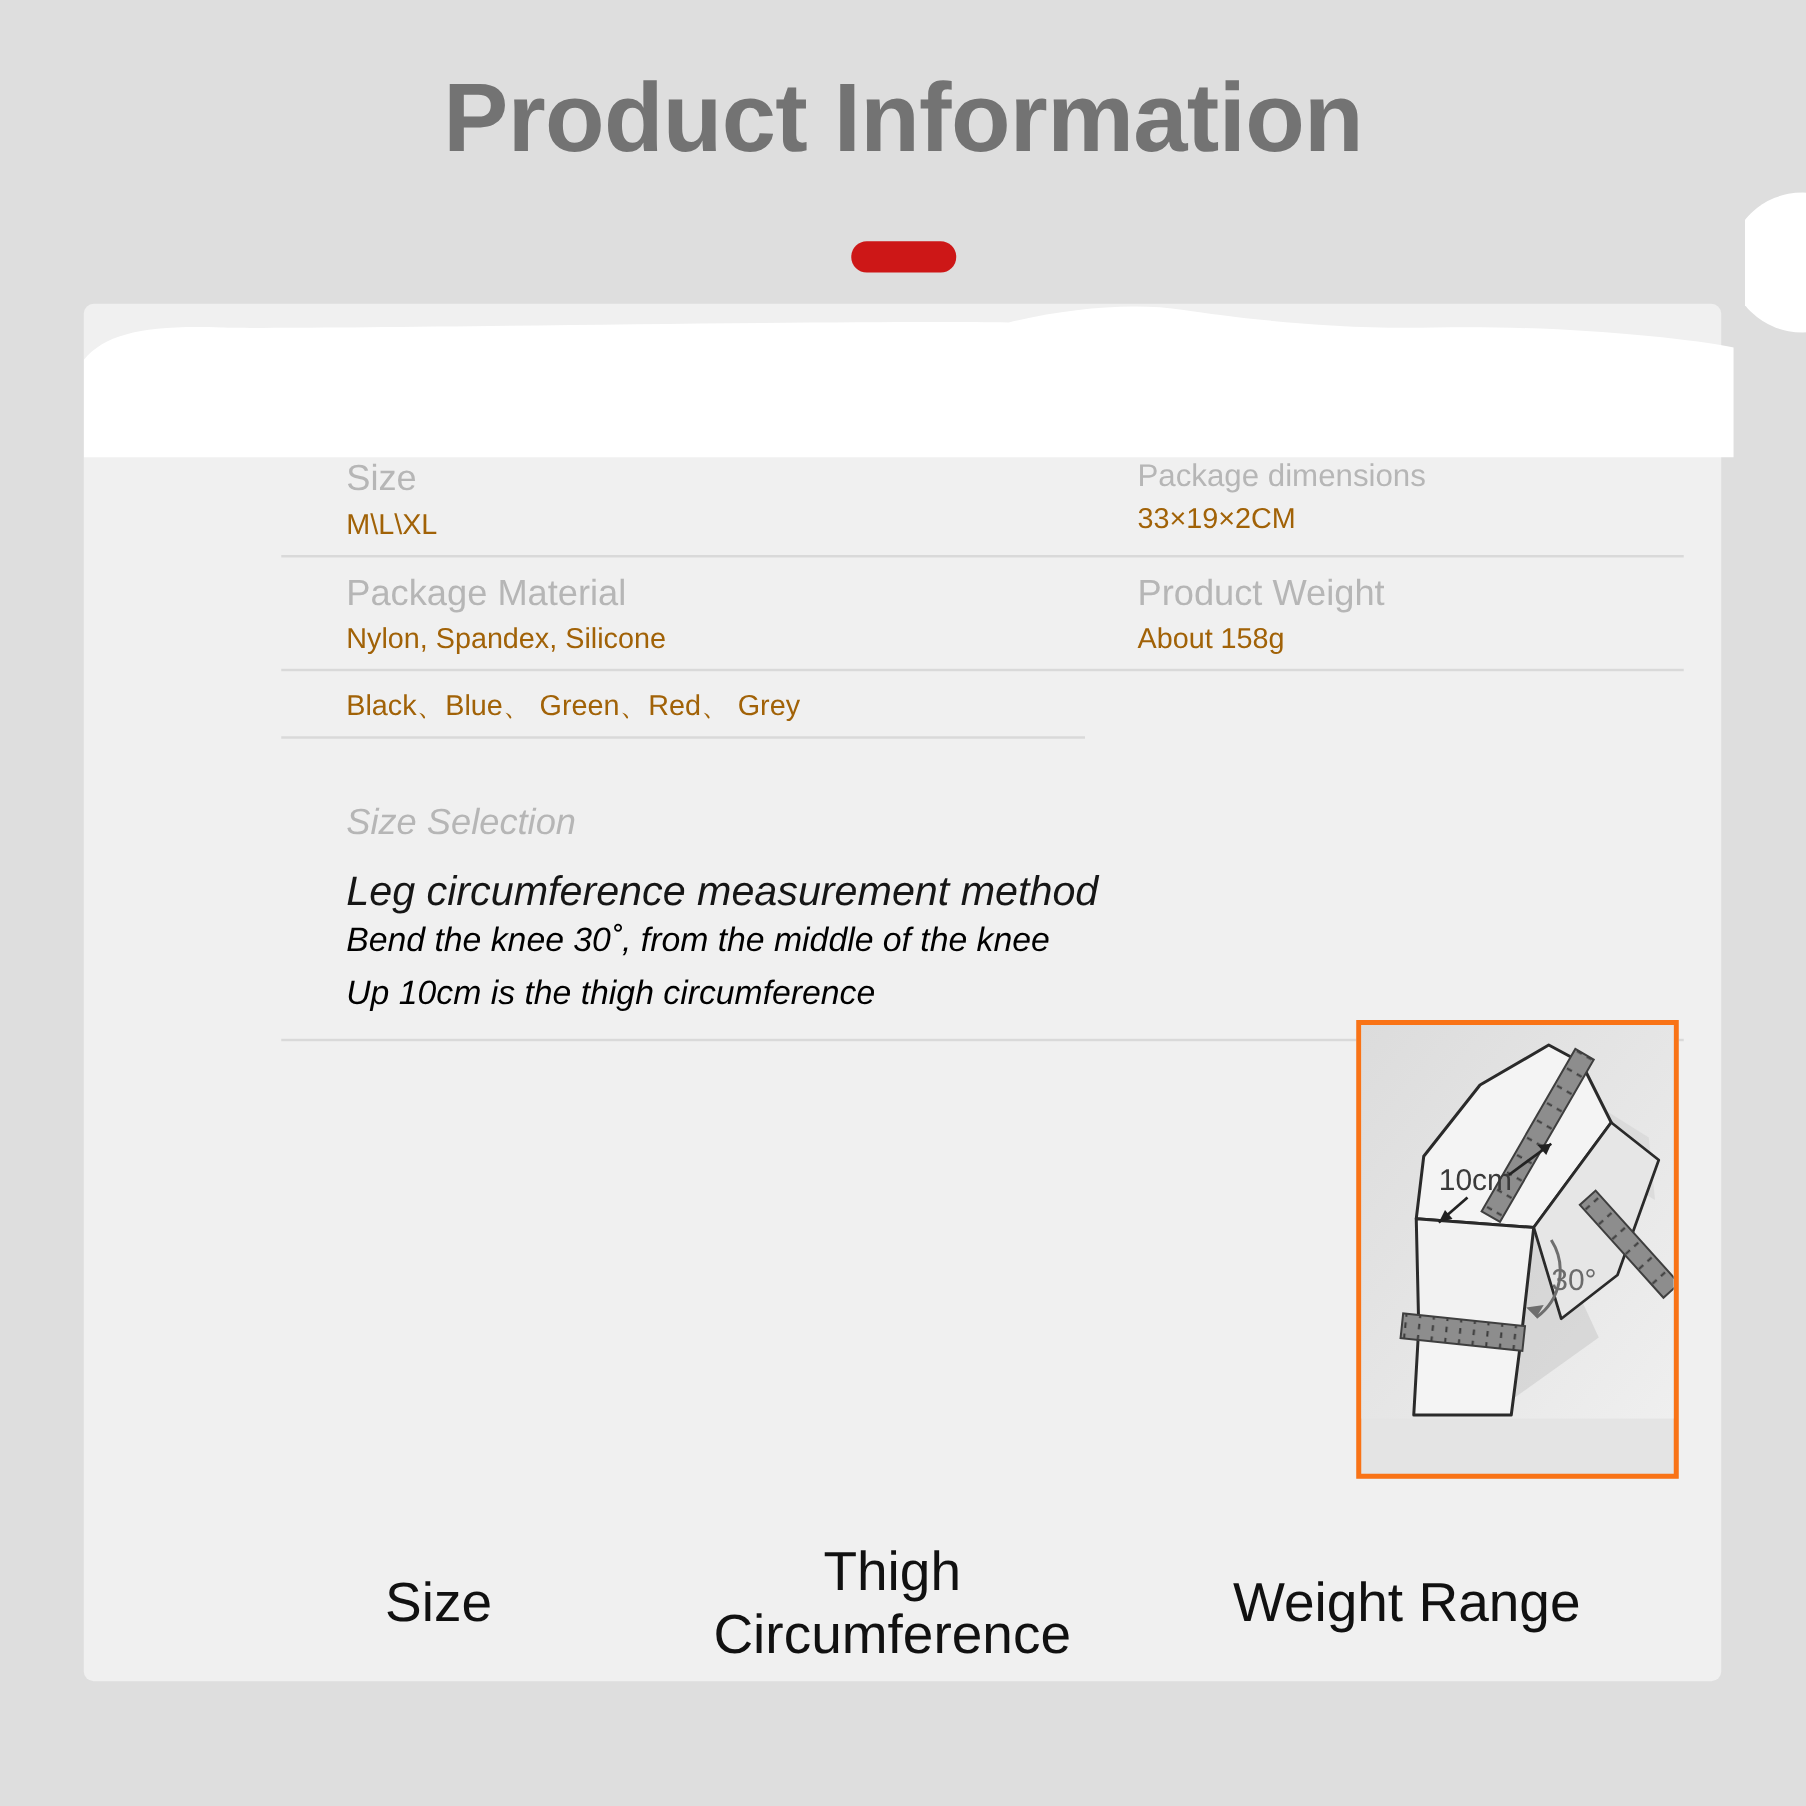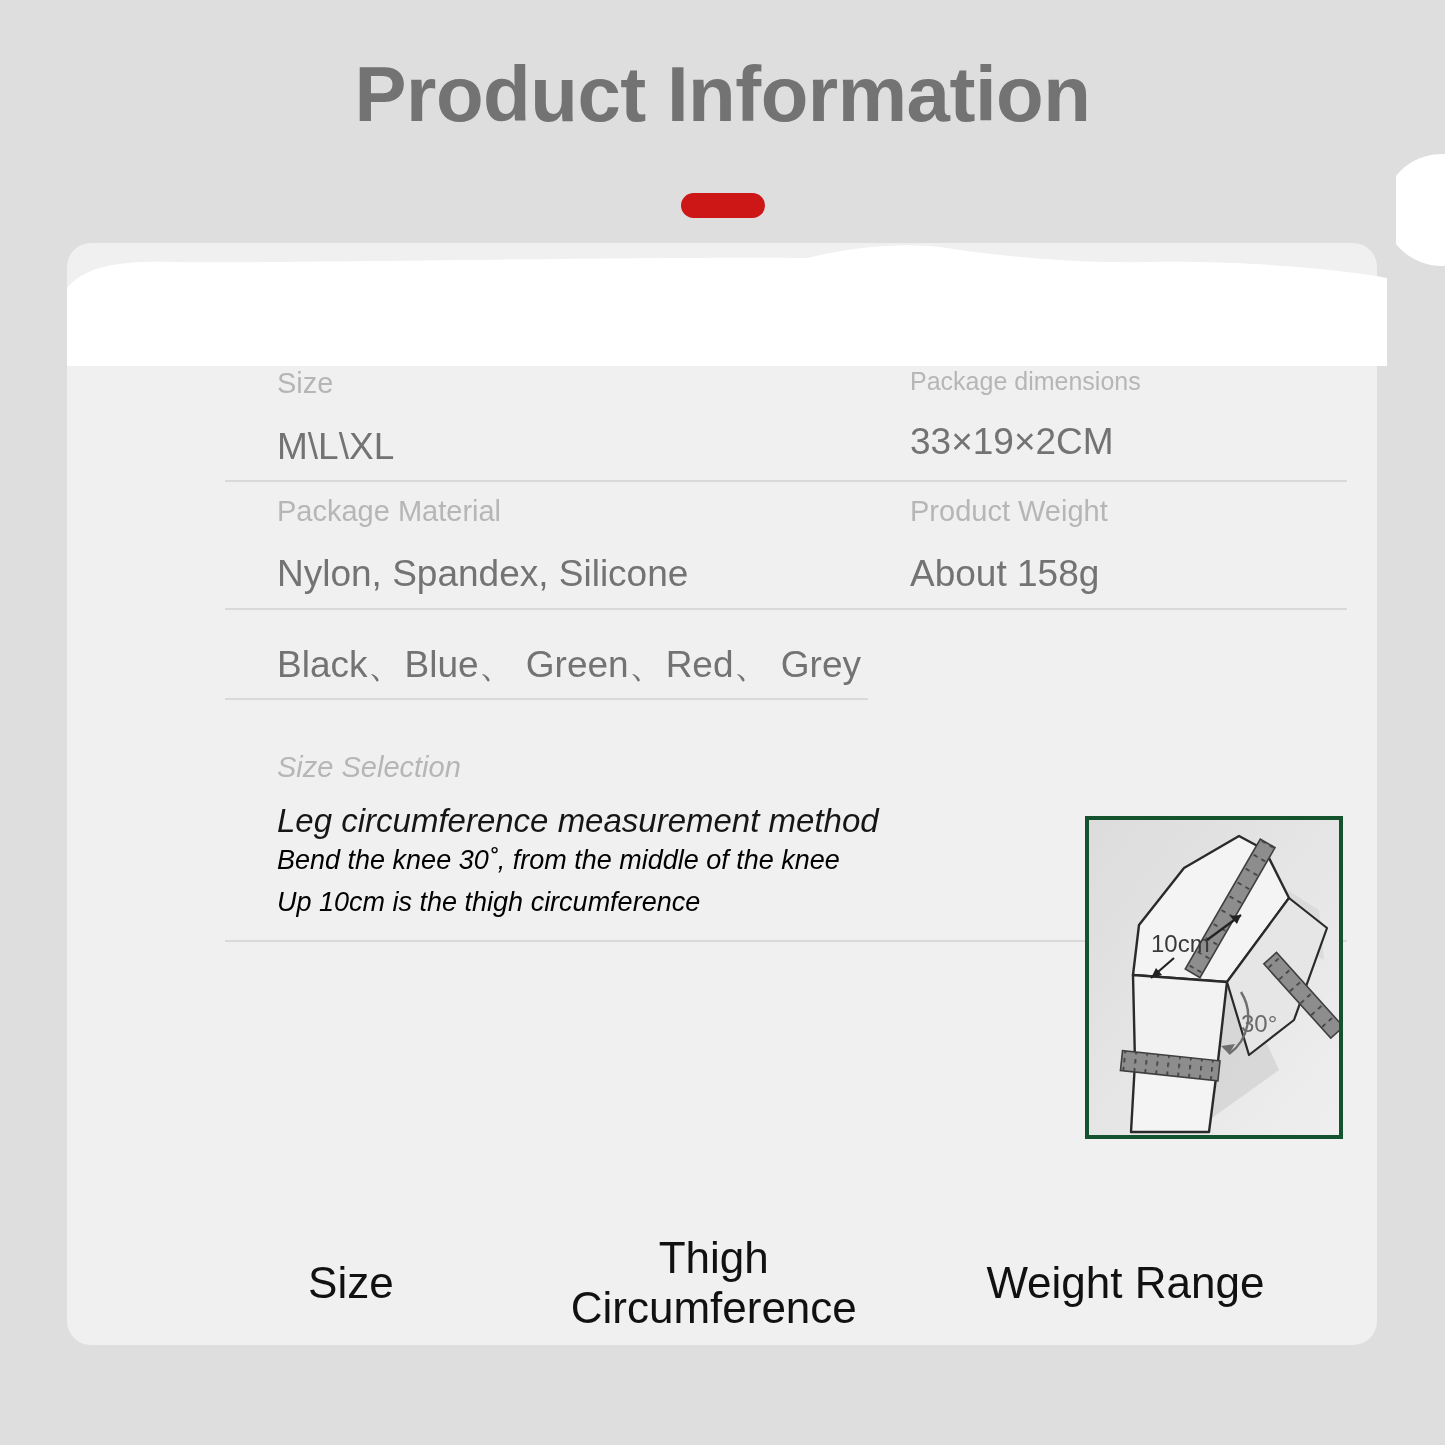--- a/index.html
+++ b/index.html
@@ -35,21 +35,21 @@
     background:#cd1717;
     border-radius:13px;
   }
 
   
   .card{
     position:absolute;
     left:67px; top:243px;
     width:1310px; height:1102px;
     background:#f0f0f0;
-    border-radius:24px;
+    border-radius:8px;
     overflow:hidden;
   }
 
   
   .blob-top{
     position:absolute;
     left:67px; top:236px;
     width:1320px; height:130px;
     pointer-events:none;
   }
@@ -82,25 +82,25 @@
   .spec-cell.right{ width:485px; padding-left:48px; }
 
   .spec-label{
     font-size:29px;
     color:#b6b6b6;
     line-height:1.30;
     white-space:nowrap;
   }
   .spec-label.small{ font-size:25px; }
   .spec-value{
-    font-size:37px;
-    color:#737373;
+    font-size:23px;
+    color:#a16207;
     line-height:1.30;
     white-space:nowrap;
-    margin-top:20px;
+    margin-top:2px;
   }
 
   
   .sizesel{
     padding:49px 0 16px 52px;
     width:860px;
     font-style:italic;
   }
   .sizesel .spec-label{ margin-bottom:16px; }
   .sizesel-head{
@@ -110,23 +110,23 @@
   .sizesel-line{
     font-size:27px;
     color:#000000;
     line-height:1.55;
   }
 
   
   .diagram{
     position:absolute;
     left:1018px; top:573px;
-    width:258px; height:323px;
+    width:258px; height:367px;
     background:#e4e4e4;
-    border:4px solid #14532d;
+    border:4px solid #f97316;
     overflow:hidden;
   }
 
   
   .sizetable{
     position:absolute;
     left:169px; top:1004px;
     width:1100px;
   }
   .st-row{ display:flex; height:65px; align-items:center; }

